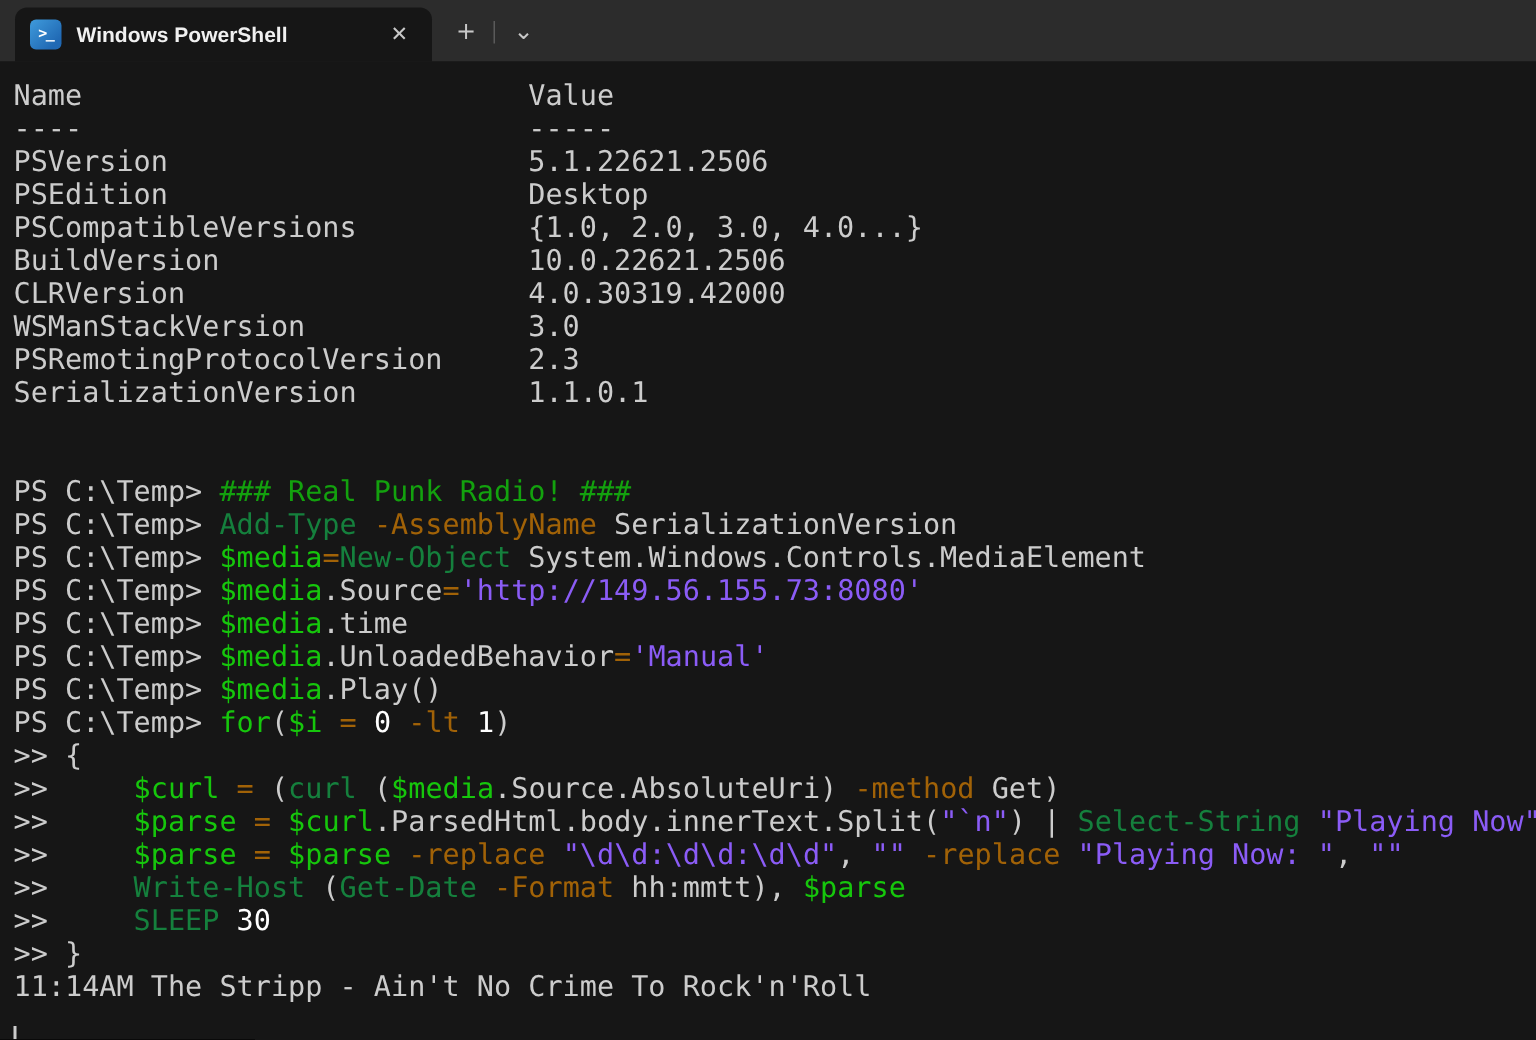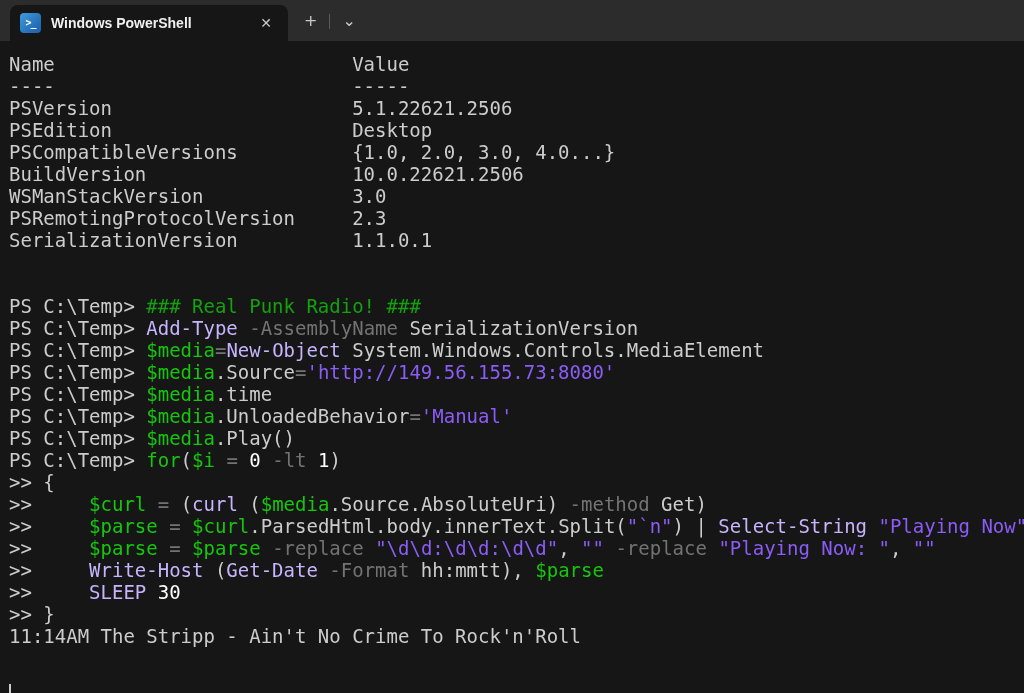--- a/index.html
+++ b/index.html
@@ -48,22 +48,22 @@
     background:#161616;overflow:hidden;padding:12px 0 0 9px;box-sizing:border-box;
   }
   .tline{
     white-space:pre;font-size:19px;line-height:22px;height:22px;
     color:#cccccc;letter-spacing:0;
   }
   .c-d{color:#cccccc;}
   .c-w{color:#ffffff;}
   .c-g{color:#16c60c;}
   .c-c{color:#13a10e;}
-  .c-y{color:#c4b5fd;}
-  .c-p{color:#737373;}
+  .c-y{color:#15803d;}
+  .c-p{color:#a16207;}
   .c-s{color:#8b5cf6;}
   .cursor{
     position:absolute;left:9px;bottom:0;width:2px;height:9px;background:#cccccc;
   }
 </style>
 </head>
 <body>
 
 <div class="window">
 
@@ -79,20 +79,21 @@
   </div>
 
   <div class="terminal">
 
     <div class="tline"><span class="c-d">Name                          Value</span></div>
       <div class="tline"><span class="c-d">----                          -----</span></div>
       <div class="tline"><span class="c-d">PSVersion                     5.1.22621.2506</span></div>
       <div class="tline"><span class="c-d">PSEdition                     Desktop</span></div>
       <div class="tline"><span class="c-d">PSCompatibleVersions          {1.0, 2.0, 3.0, 4.0...}</span></div>
       <div class="tline"><span class="c-d">BuildVersion                  10.0.22621.2506</span></div>
+      <div class="tline"><span class="c-d">CLRVersion                    4.0.30319.42000</span></div>
       <div class="tline"><span class="c-d">WSManStackVersion             3.0</span></div>
       <div class="tline"><span class="c-d">PSRemotingProtocolVersion     2.3</span></div>
       <div class="tline"><span class="c-d">SerializationVersion          1.1.0.1</span></div>
       <div class="tline"><span class="c-d"></span></div>
       <div class="tline"><span class="c-d"></span></div>
       <div class="tline"><span class="c-d">PS C:\Temp&gt; </span><span class="c-c">### Real Punk Radio! ###</span></div>
       <div class="tline"><span class="c-d">PS C:\Temp&gt; </span><span class="c-y">Add-Type</span><span class="c-d"> </span><span class="c-p">-AssemblyName</span><span class="c-d"> SerializationVersion</span></div>
       <div class="tline"><span class="c-d">PS C:\Temp&gt; </span><span class="c-g">$media</span><span class="c-p">=</span><span class="c-y">New-Object</span><span class="c-d"> System.Windows.Controls.MediaElement</span></div>
       <div class="tline"><span class="c-d">PS C:\Temp&gt; </span><span class="c-g">$media</span><span class="c-d">.Source</span><span class="c-p">=</span><span class="c-s">'http://149.56.155.73:8080'</span></div>
       <div class="tline"><span class="c-d">PS C:\Temp&gt; </span><span class="c-g">$media</span><span class="c-d">.time</span></div>

